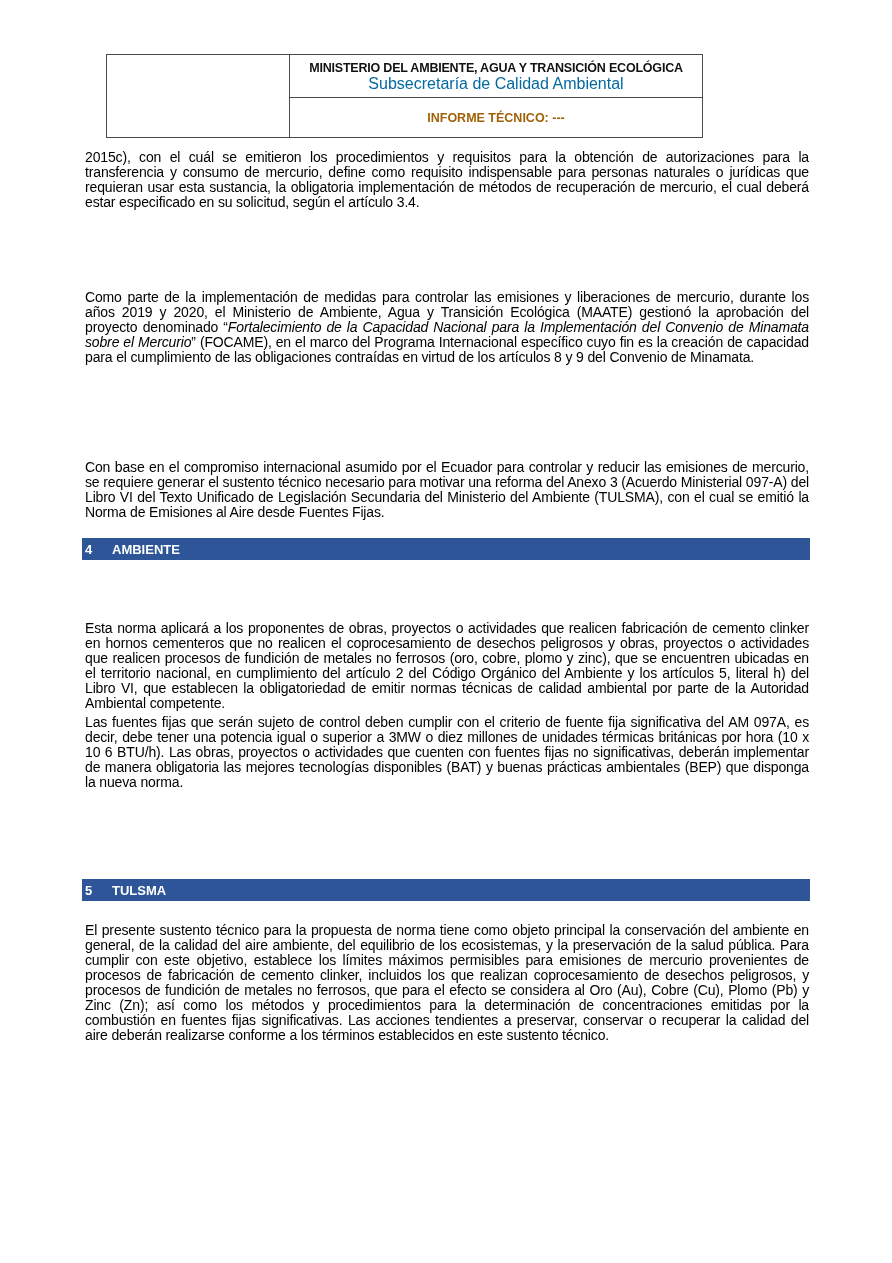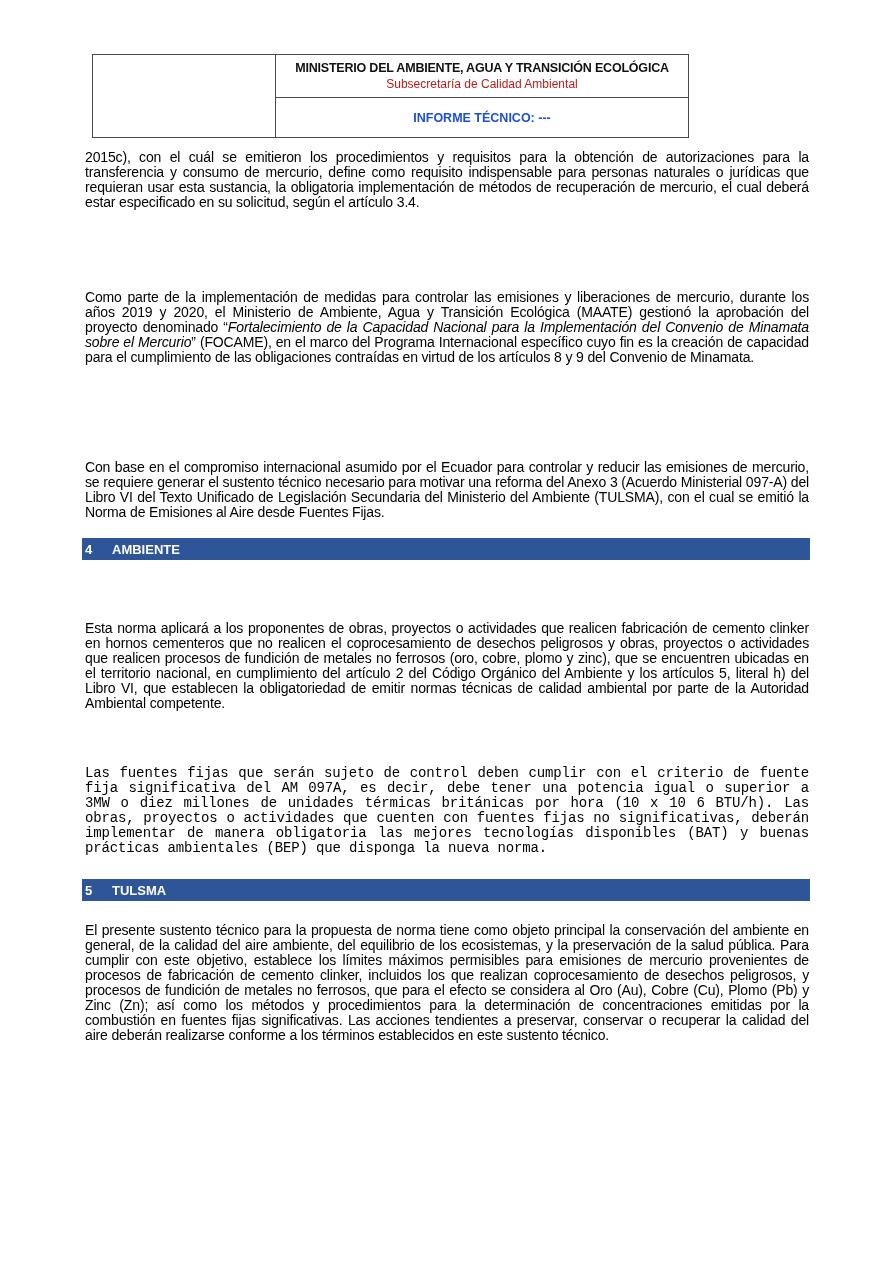--- a/index.html
+++ b/index.html
@@ -10,21 +10,21 @@
     body {
       width: 892px;
       height: 1263px;
       position: relative;
       font-family: "Liberation Sans", sans-serif;
       color: #1a1a1a;
       overflow: hidden;
     }
     .header-table {
       position: absolute;
-      left: 92px;
+      left: 106px;
       top: 54px;
       width: 597px;
       height: 84px;
       border: 1px solid #4a4a4a;
       box-sizing: border-box;
       display: flex;
     }
     .header-logo-cell {
       width: 183px;
       border-right: 1px solid #4a4a4a;
@@ -43,30 +43,30 @@
       padding-top: 6px;
     }
     .ministry {
       font-size: 12.5px;
       font-weight: bold;
       color: #111;
       letter-spacing: -0.2px;
       line-height: 15px;
     }
     .subsec {
-      font-size: 12px;
-      color: #b91c1c;
+      font-size: 16px;
+      color: #0369a1;
       line-height: 16px;
     }
     .header-bottom {
       flex: 1;
       text-align: center;
       font-size: 12.5px;
       font-weight: bold;
-      color: #1d4ed8;
+      color: #a16207;
       display: flex;
       align-items: center;
       justify-content: center;
     }
     .content {
       position: absolute;
       left: 85px;
       width: 724px;
     }
     p.body {
@@ -126,21 +126,21 @@
 
 <div class="section-bar" style="top:538px;">
   <span class="section-num">4</span>
   <span>AMBIENTE</span>
 </div>
 
 <div class="content" style="top:582px;margin-top:39px;">
   <p class="body">Esta norma aplicará a los proponentes de obras, proyectos o actividades que realicen fabricación de cemento clinker en hornos cementeros que no realicen el coprocesamiento de desechos peligrosos y obras, proyectos o actividades que realicen procesos de fundición de metales no ferrosos (oro, cobre, plomo y zinc), que se encuentren ubicadas en el territorio nacional, en cumplimiento del artículo 2 del Código Orgánico del Ambiente y los artículos 5, literal h) del Libro VI, que establecen la obligatoriedad de emitir normas técnicas de calidad ambiental por parte de la Autoridad Ambiental competente.</p>
 </div>
 
-<div class="content" style="top:766px;font-family:Liberation Mono, monospace;">
+<div class="content" style="top:715px;">
   <p class="body">Las fuentes fijas que serán sujeto de control deben cumplir con el criterio de fuente fija significativa del AM 097A, es decir, debe tener una potencia igual o superior a 3MW o diez millones de unidades térmicas británicas por hora (10 x 10 6 BTU/h). Las obras, proyectos o actividades que cuenten con fuentes fijas no significativas, deberán implementar de manera obligatoria las mejores tecnologías disponibles (BAT) y buenas prácticas ambientales (BEP) que disponga la nueva norma.</p>
 </div>
 
 <div class="section-bar" style="top:879px;">
   <span class="section-num">5</span>
   <span>TULSMA</span>
 </div>
 
 <div class="content" style="top:923px;">
   <p class="body">El presente sustento técnico para la propuesta de norma tiene como objeto principal la conservación del ambiente en general, de la calidad del aire ambiente, del equilibrio de los ecosistemas, y la preservación de la salud pública. Para cumplir con este objetivo, establece los límites máximos permisibles para emisiones de mercurio provenientes de procesos de fabricación de cemento clinker, incluidos los que realizan coprocesamiento de desechos peligrosos, y procesos de fundición de metales no ferrosos, que para el efecto se considera al Oro (Au), Cobre (Cu), Plomo (Pb) y Zinc (Zn); así como los métodos y procedimientos para la determinación de concentraciones emitidas por la combustión en fuentes fijas significativas. Las acciones tendientes a preservar, conservar o recuperar la calidad del aire deberán realizarse conforme a los términos establecidos en este sustento técnico.</p>

